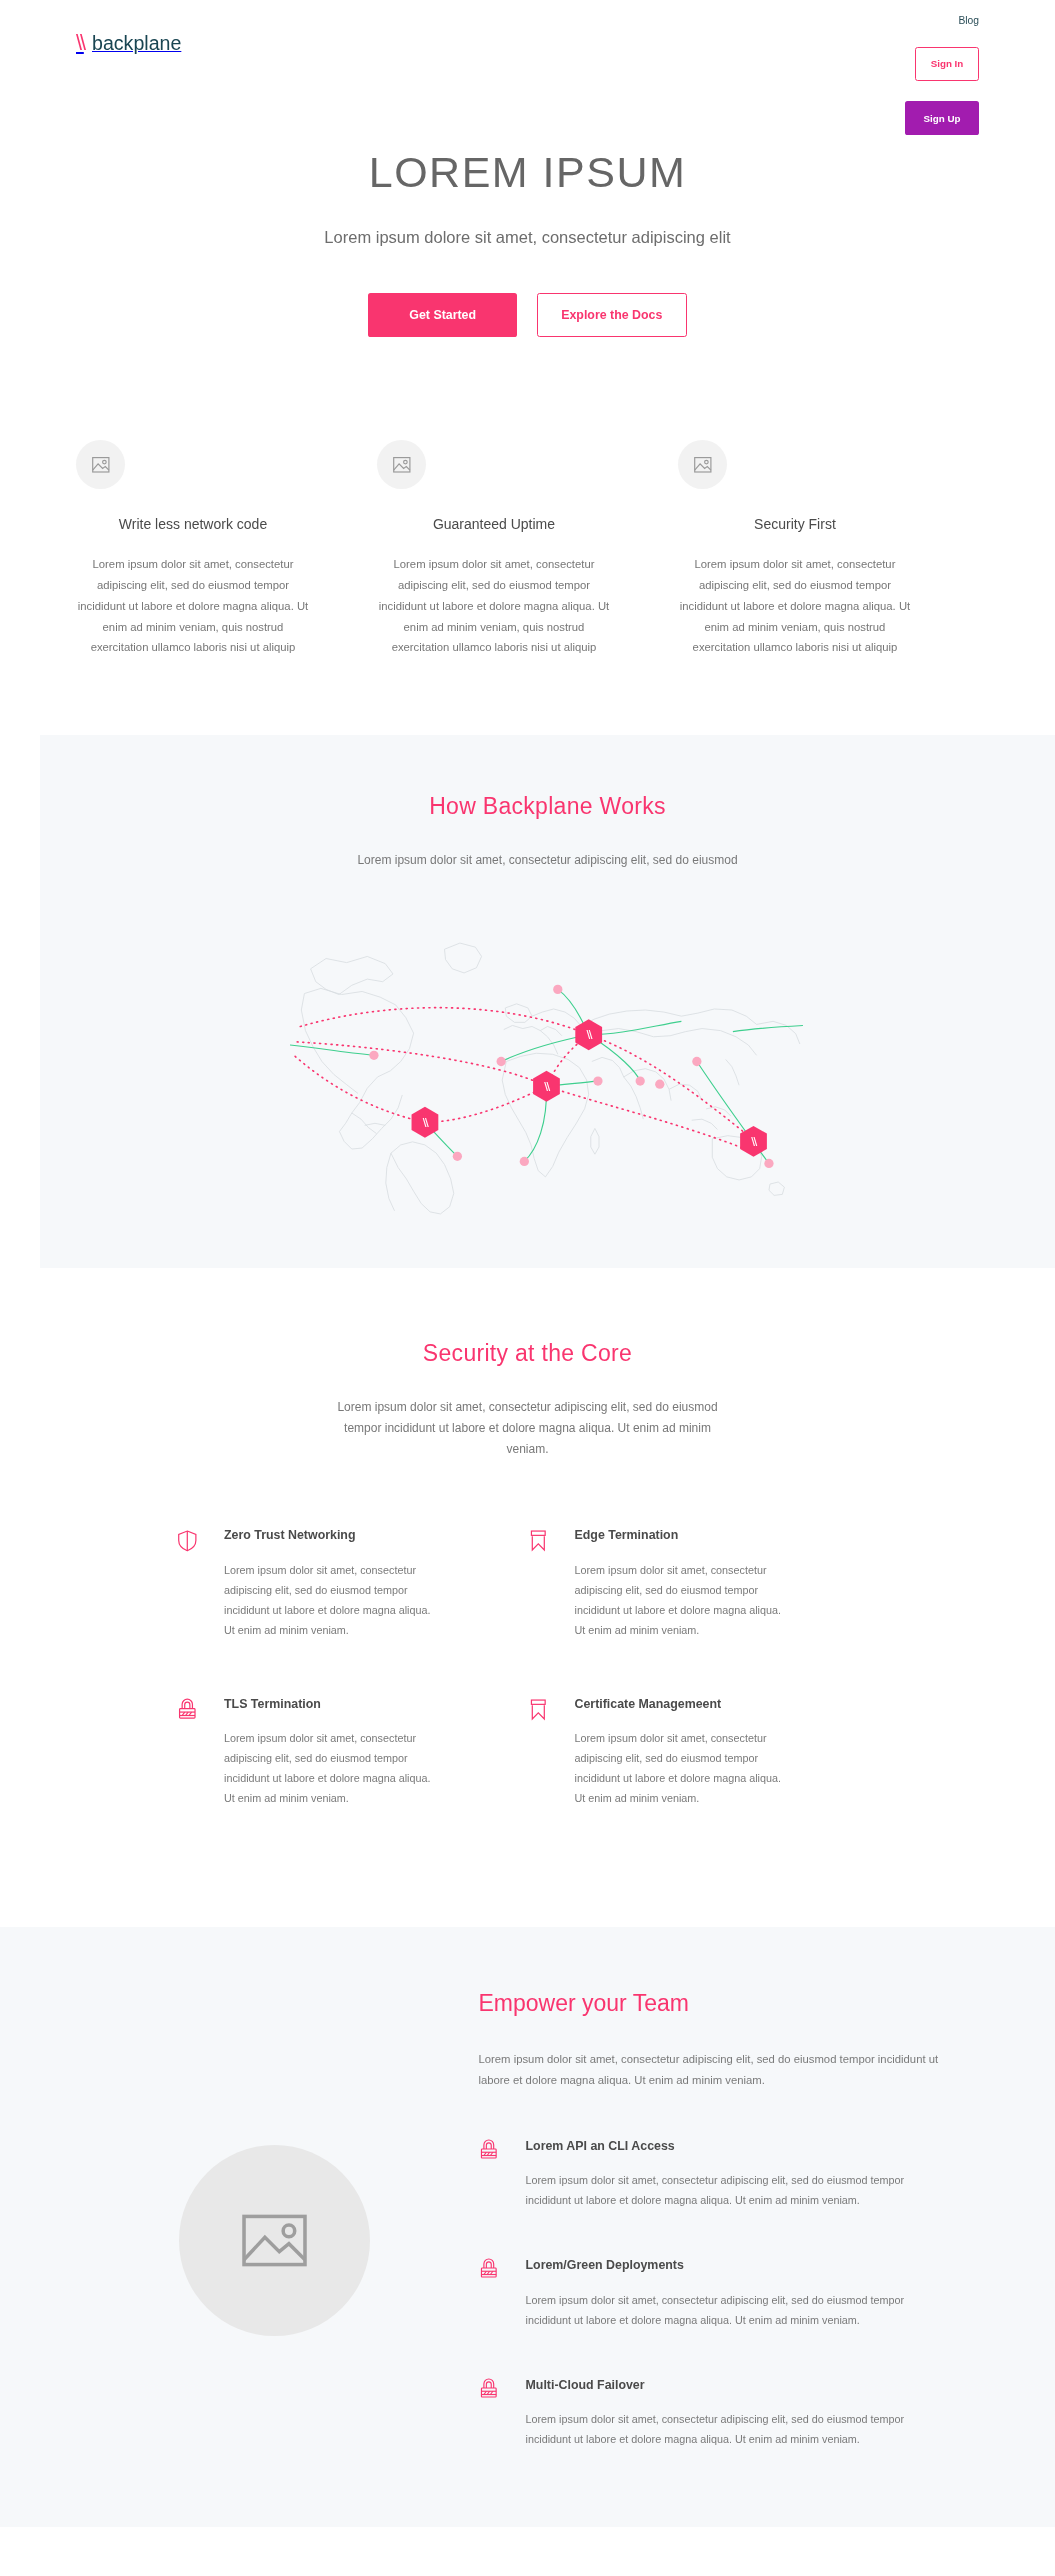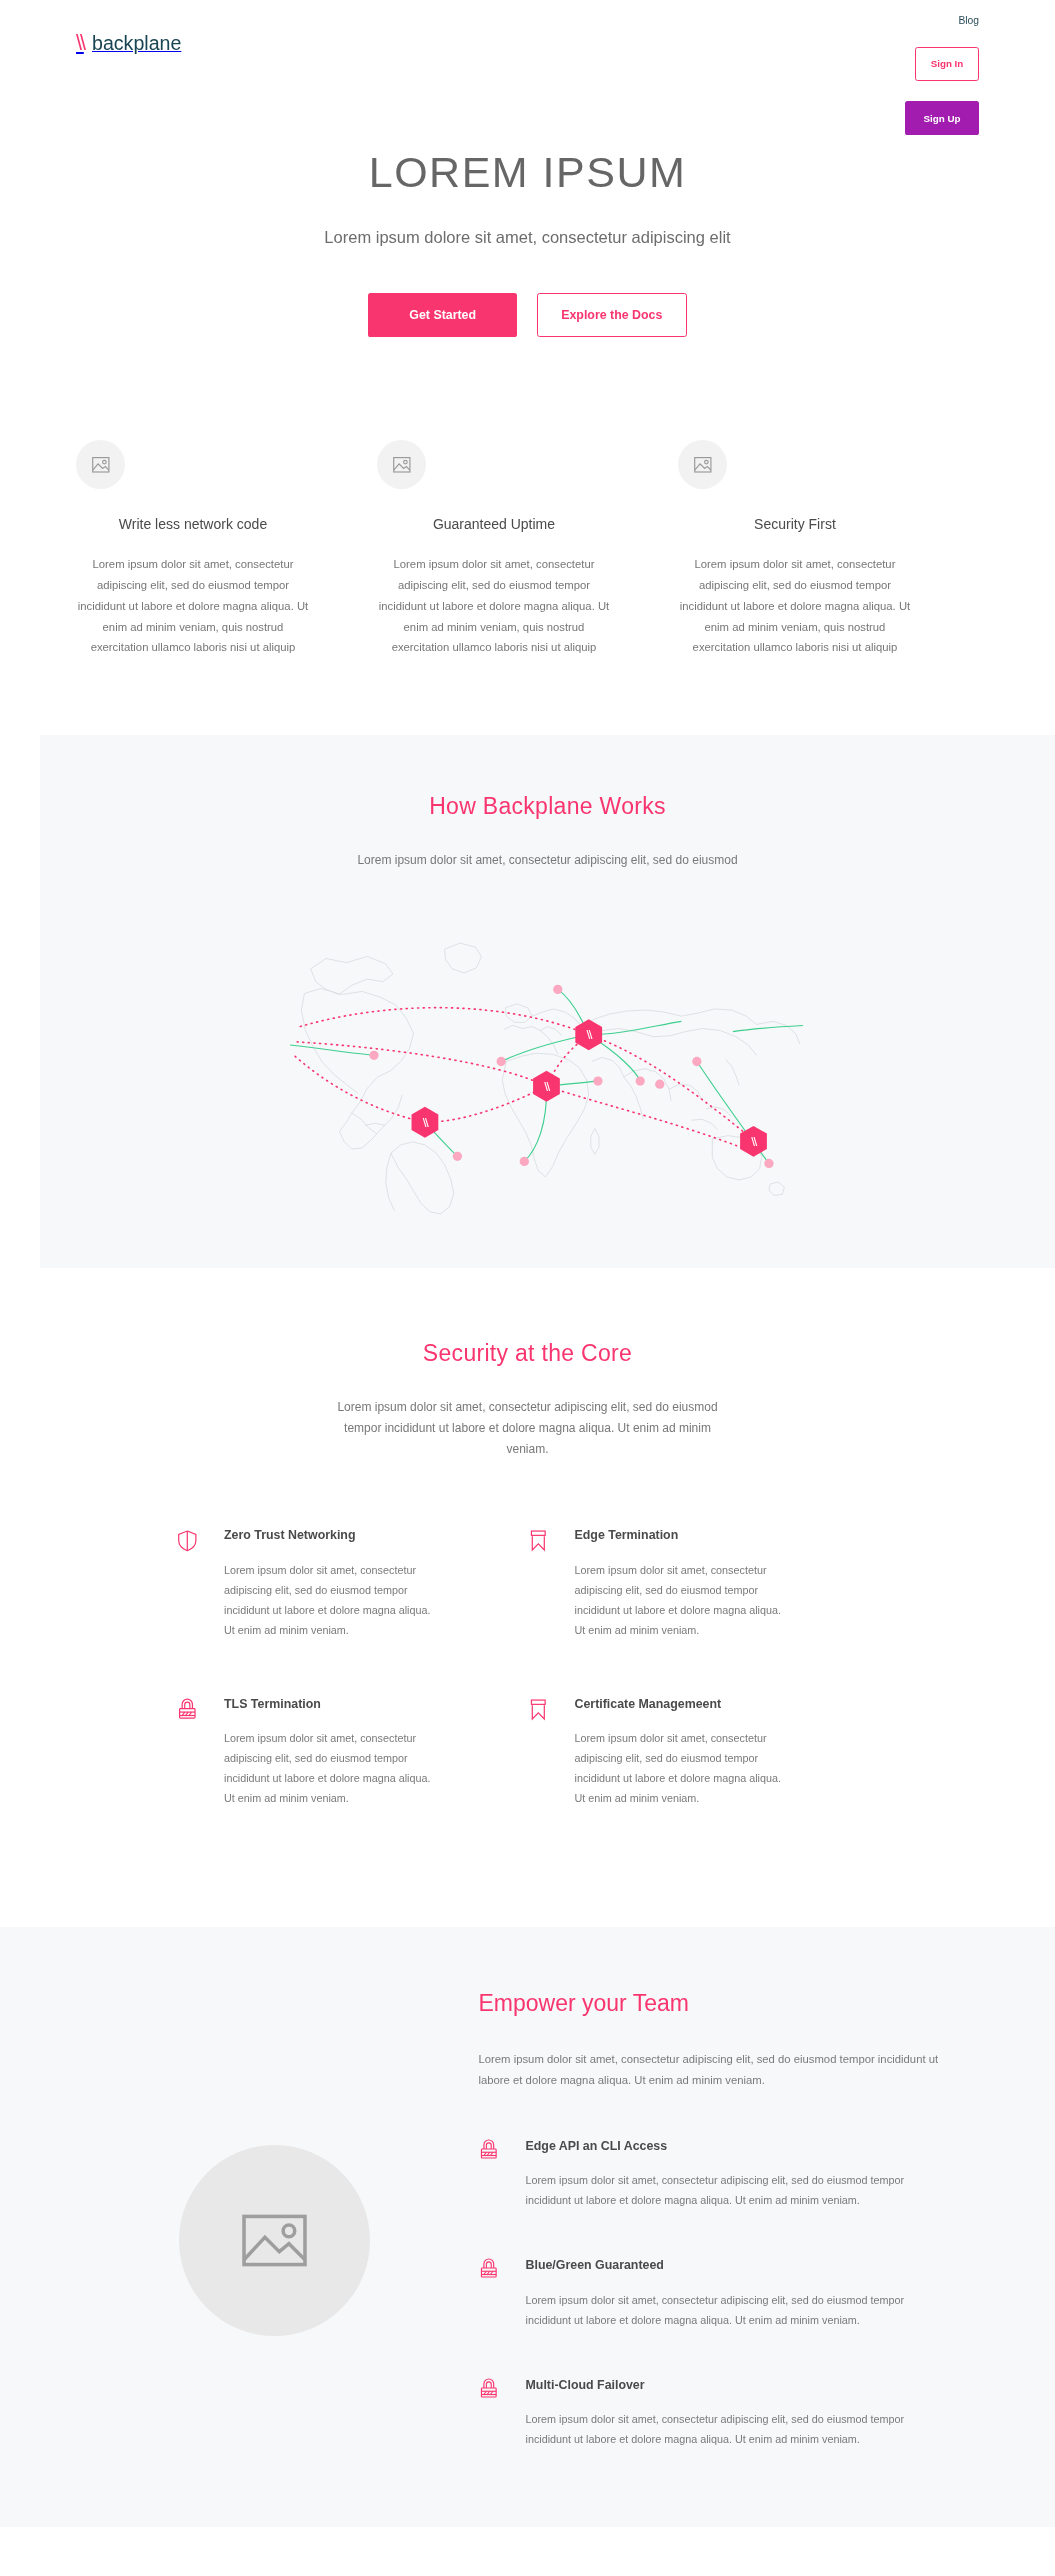--- a/index.html
+++ b/index.html
@@ -480,40 +480,40 @@
             <path d="M9 12 V7.5 A3 3 0 0 1 15 7.5 V12"></path>
             <rect x="3" y="12" width="18" height="11" rx="1"></rect>
             <line x1="3" y1="16" x2="21" y2="16"></line>
             <line x1="3" y1="20" x2="21" y2="20"></line>
             <line x1="6" y1="20" x2="9" y2="16"></line>
             <line x1="10" y1="20" x2="13" y2="16"></line>
             <line x1="14" y1="20" x2="17" y2="16"></line>
           </svg>
         </div>
         <div>
-          <div class="emp-item-title">Edge API an CLI Access</div>
+          <div class="emp-item-title">Lorem API an CLI Access</div>
           <div class="emp-item-body">Lorem ipsum dolor sit amet, consectetur adipiscing elit, sed do eiusmod tempor incididunt ut labore et dolore magna aliqua. Ut enim ad minim veniam.</div>
         </div>
       </div>
 
       <div class="emp-item">
         <div class="emp-icon">
           <svg width="19.6" height="21.6" viewBox="0 0 24 26" fill="none" stroke="#f9356f" stroke-width="1.4">
             <path d="M6 12 V7 A6 6 0 0 1 18 7 V12"></path>
             <path d="M9 12 V7.5 A3 3 0 0 1 15 7.5 V12"></path>
             <rect x="3" y="12" width="18" height="11" rx="1"></rect>
             <line x1="3" y1="16" x2="21" y2="16"></line>
             <line x1="3" y1="20" x2="21" y2="20"></line>
             <line x1="6" y1="20" x2="9" y2="16"></line>
             <line x1="10" y1="20" x2="13" y2="16"></line>
             <line x1="14" y1="20" x2="17" y2="16"></line>
           </svg>
         </div>
         <div>
-          <div class="emp-item-title">Blue/Green Guaranteed</div>
+          <div class="emp-item-title">Lorem/Green Deployments</div>
           <div class="emp-item-body">Lorem ipsum dolor sit amet, consectetur adipiscing elit, sed do eiusmod tempor incididunt ut labore et dolore magna aliqua. Ut enim ad minim veniam.</div>
         </div>
       </div>
 
       <div class="emp-item">
         <div class="emp-icon">
           <svg width="19.6" height="21.6" viewBox="0 0 24 26" fill="none" stroke="#f9356f" stroke-width="1.4">
             <path d="M6 12 V7 A6 6 0 0 1 18 7 V12"></path>
             <path d="M9 12 V7.5 A3 3 0 0 1 15 7.5 V12"></path>
             <rect x="3" y="12" width="18" height="11" rx="1"></rect>

